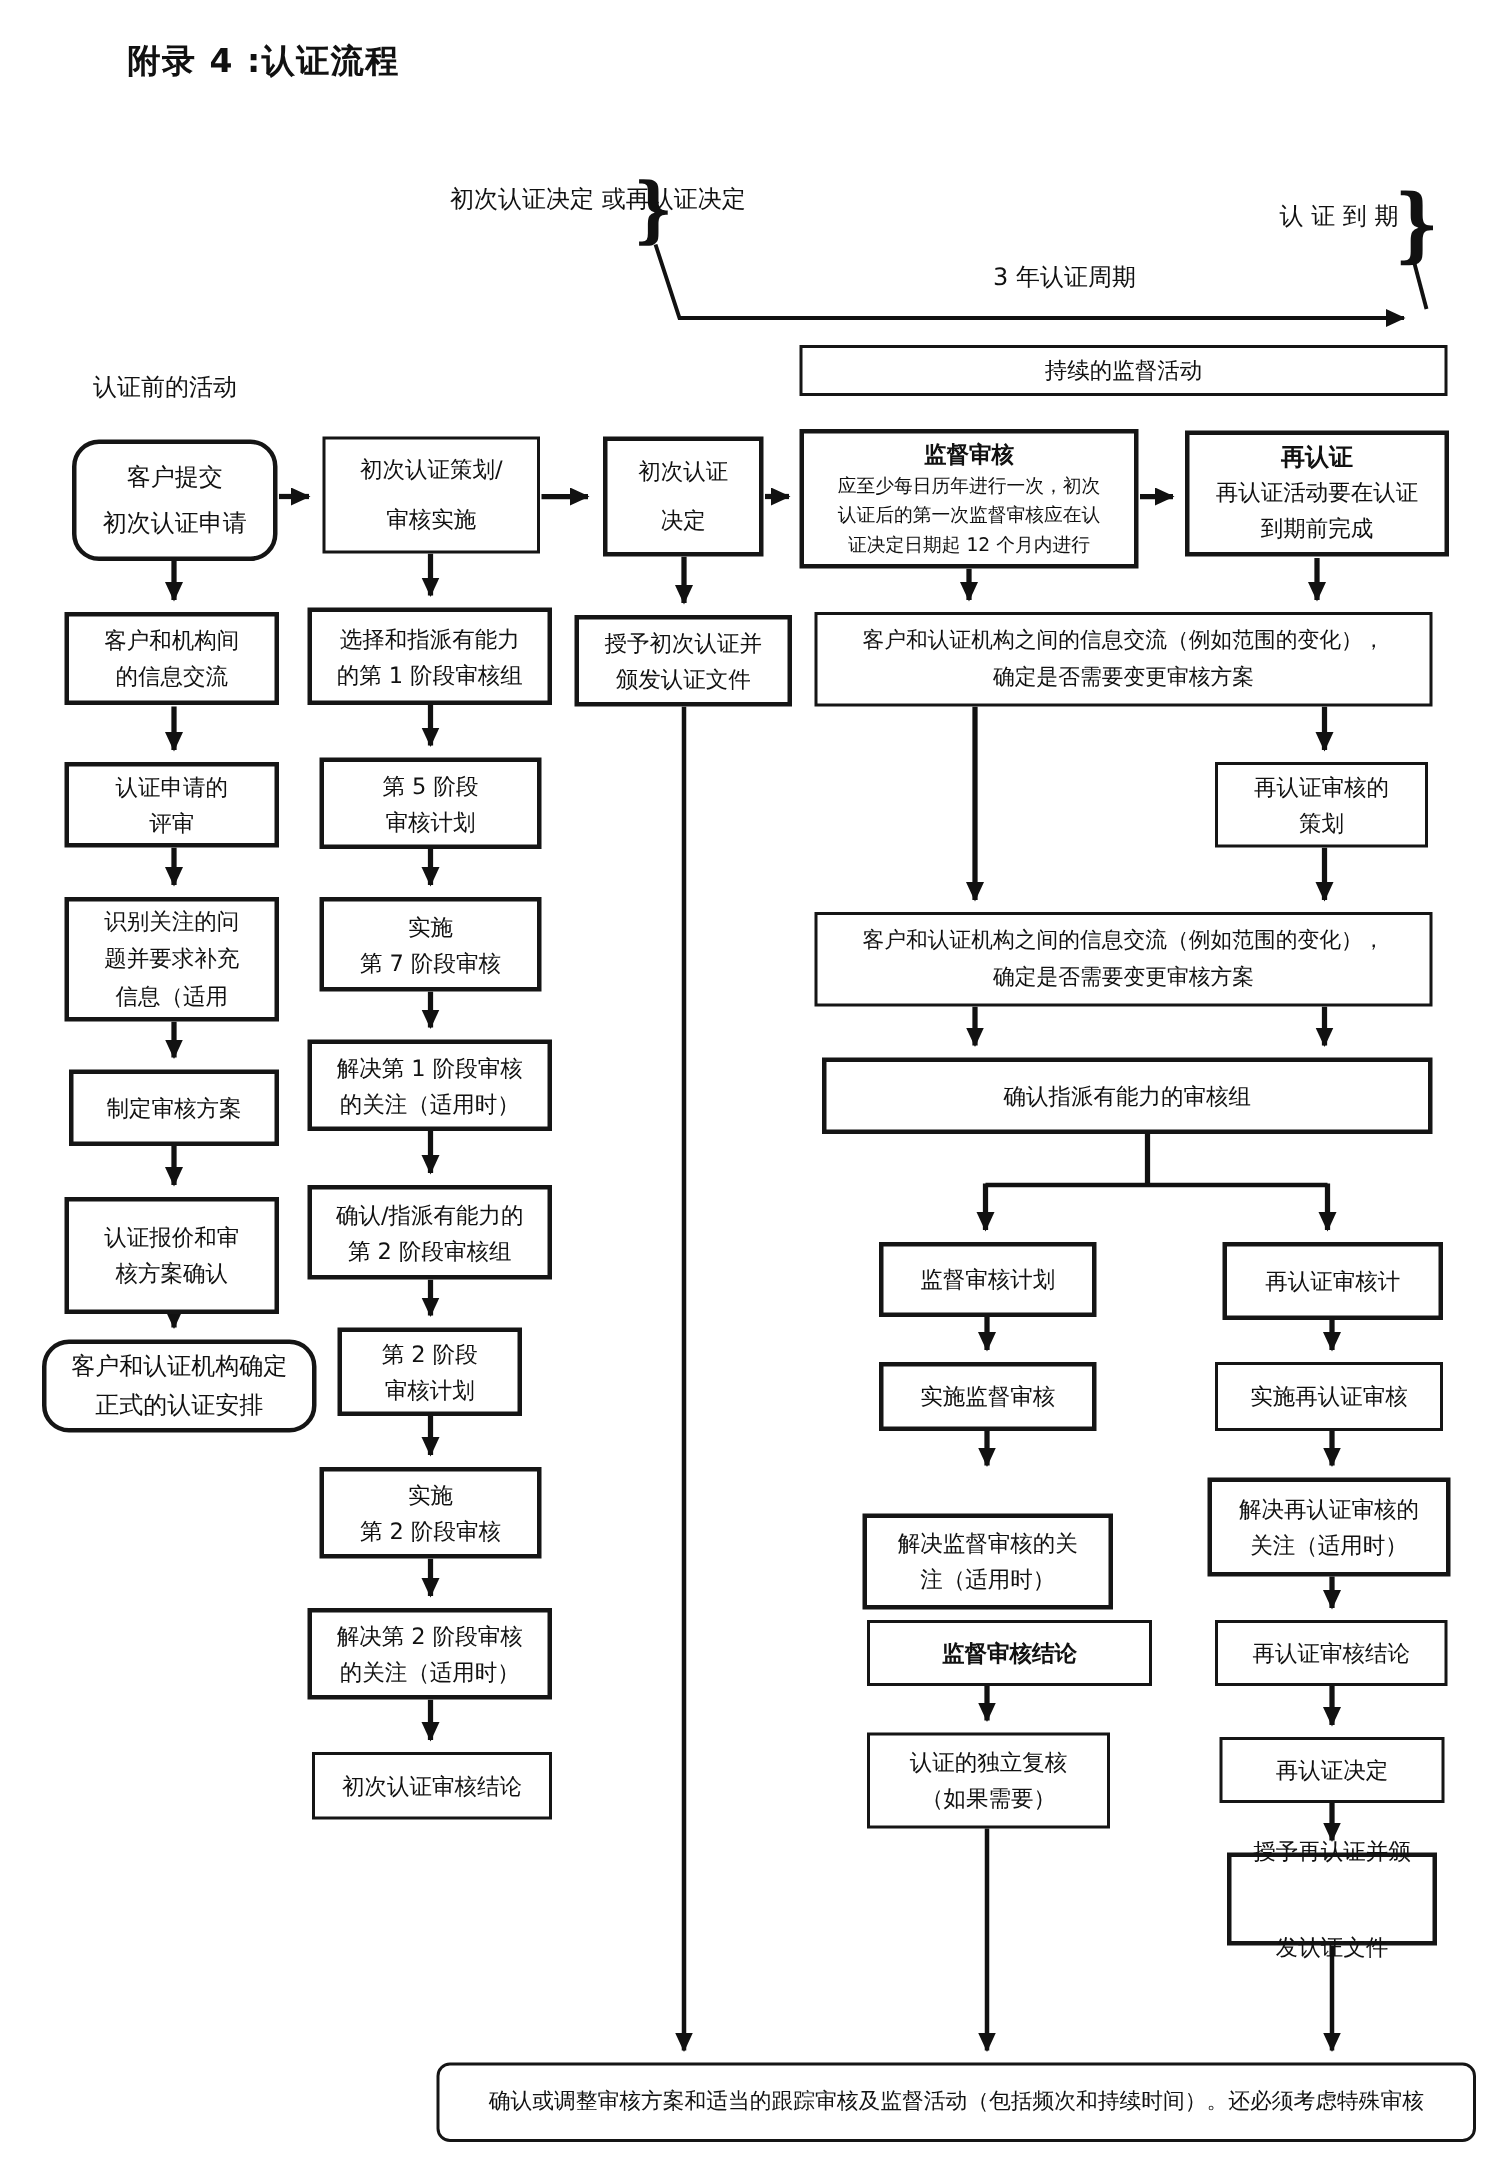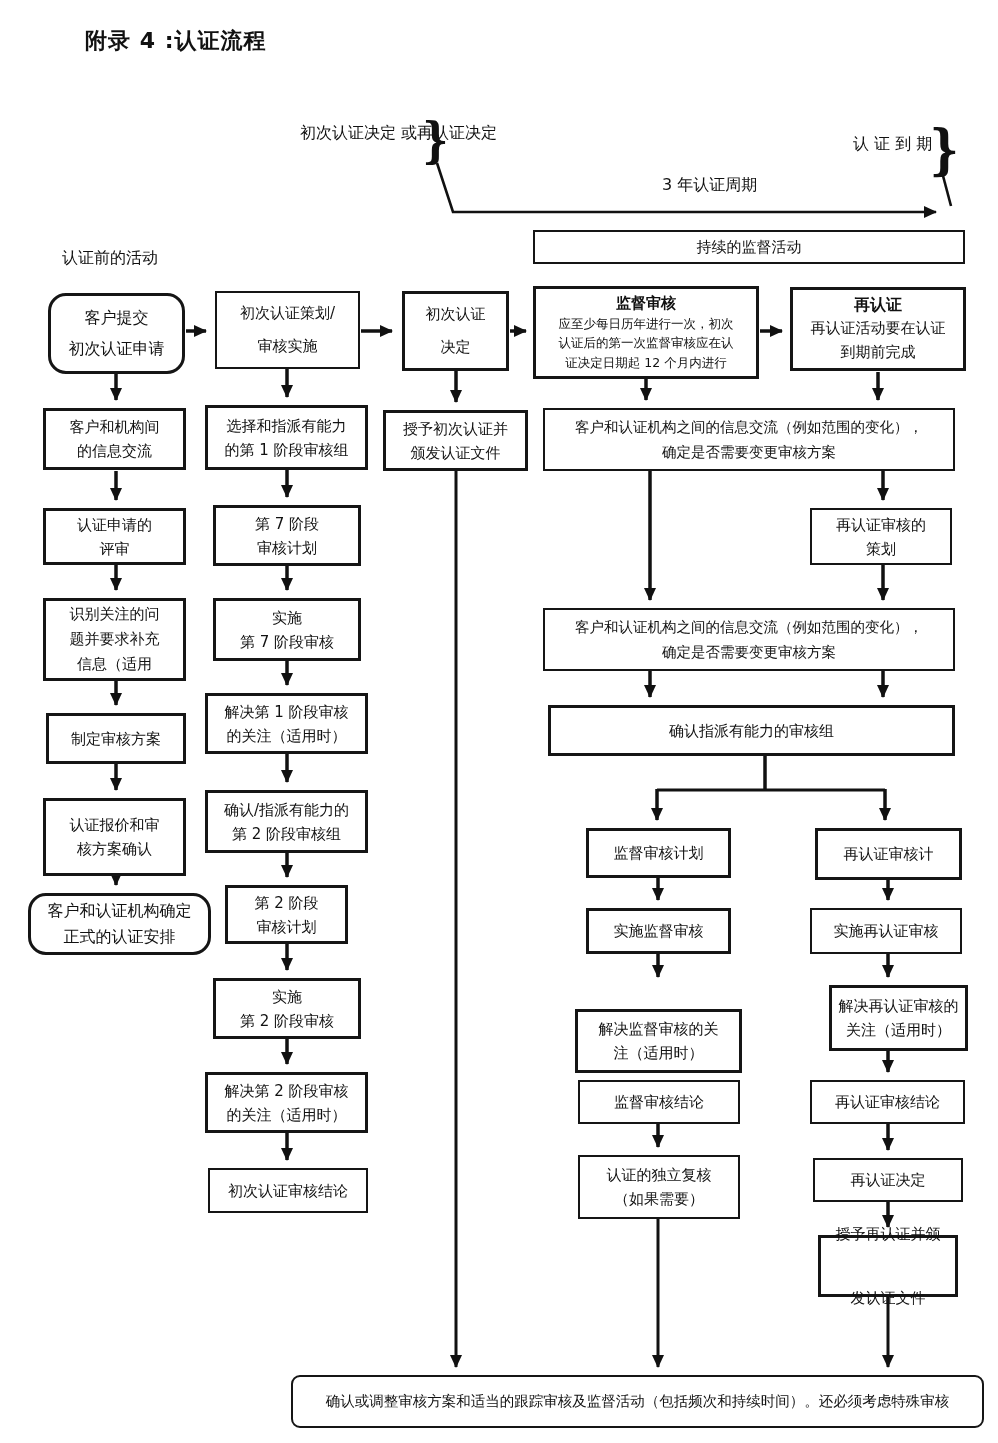--- a/index.html
+++ b/index.html
@@ -143,21 +143,21 @@
 
   <div class="box thin tall" style="left:215px;top:291px;width:145px;height:78px;">
     <span>初次认证策划/</span>
     <span>审核实施</span>
   </div>
   <div class="box" style="left:205px;top:405px;width:163px;height:65px;">
     <span>选择和指派有能力</span>
     <span>的第 1 阶段审核组</span>
   </div>
   <div class="box" style="left:213px;top:505px;width:148px;height:61px;">
-    <span>第 7 阶段</span>
+    <span>第 5 阶段</span>
     <span>审核计划</span>
   </div>
   <div class="box" style="left:213px;top:598px;width:148px;height:63px;">
     <span>实施</span>
     <span>第 7 阶段审核</span>
   </div>
   <div class="box" style="left:205px;top:693px;width:163px;height:61px;">
     <span>解决第 1 阶段审核</span>
     <span>的关注（适用时）</span>
   </div>
@@ -224,35 +224,35 @@
   <div class="box" style="left:586px;top:828px;width:145px;height:50px;">
     <span>监督审核计划</span>
   </div>
   <div class="box" style="left:586px;top:908px;width:145px;height:46px;">
     <span>实施监督审核</span>
   </div>
   <div class="box" style="left:575px;top:985px;width:167px;height:64px;margin-top:24px;">
     <span>解决监督审核的关</span>
     <span>注（适用时）</span>
   </div>
-  <div class="box thin" style="left:578px;top:1080px;width:162px;height:44px;">
+  <div class="box thin" style="left:578px;top:1080px;width:190px;height:44px;font-weight:bold;">
     <span>监督审核结论</span>
   </div>
   <div class="box thin" style="left:578px;top:1155px;width:162px;height:64px;">
     <span>认证的独立复核</span>
     <span>（如果需要）</span>
   </div>
 
   <div class="box" style="left:815px;top:828px;width:147px;height:52px;">
     <span>再认证审核计</span>
   </div>
   <div class="box thin" style="left:810px;top:908px;width:152px;height:46px;">
     <span>实施再认证审核</span>
   </div>
-  <div class="box" style="left:805px;top:985px;width:139px;height:66px;margin-left:24px;">
+  <div class="box" style="left:805px;top:985px;width:162px;height:66px;">
     <span>解决再认证审核的</span>
     <span>关注（适用时）</span>
   </div>
   <div class="box thin" style="left:813px;top:1158px;width:150px;height:44px;">
     <span>再认证决定</span>
   </div>
   <div class="box thin" style="left:810px;top:1080px;width:155px;height:44px;">
     <span>再认证审核结论</span>
   </div>
   <div class="box" style="left:818px;top:1235px;width:140px;height:62px;gap:40px;">

